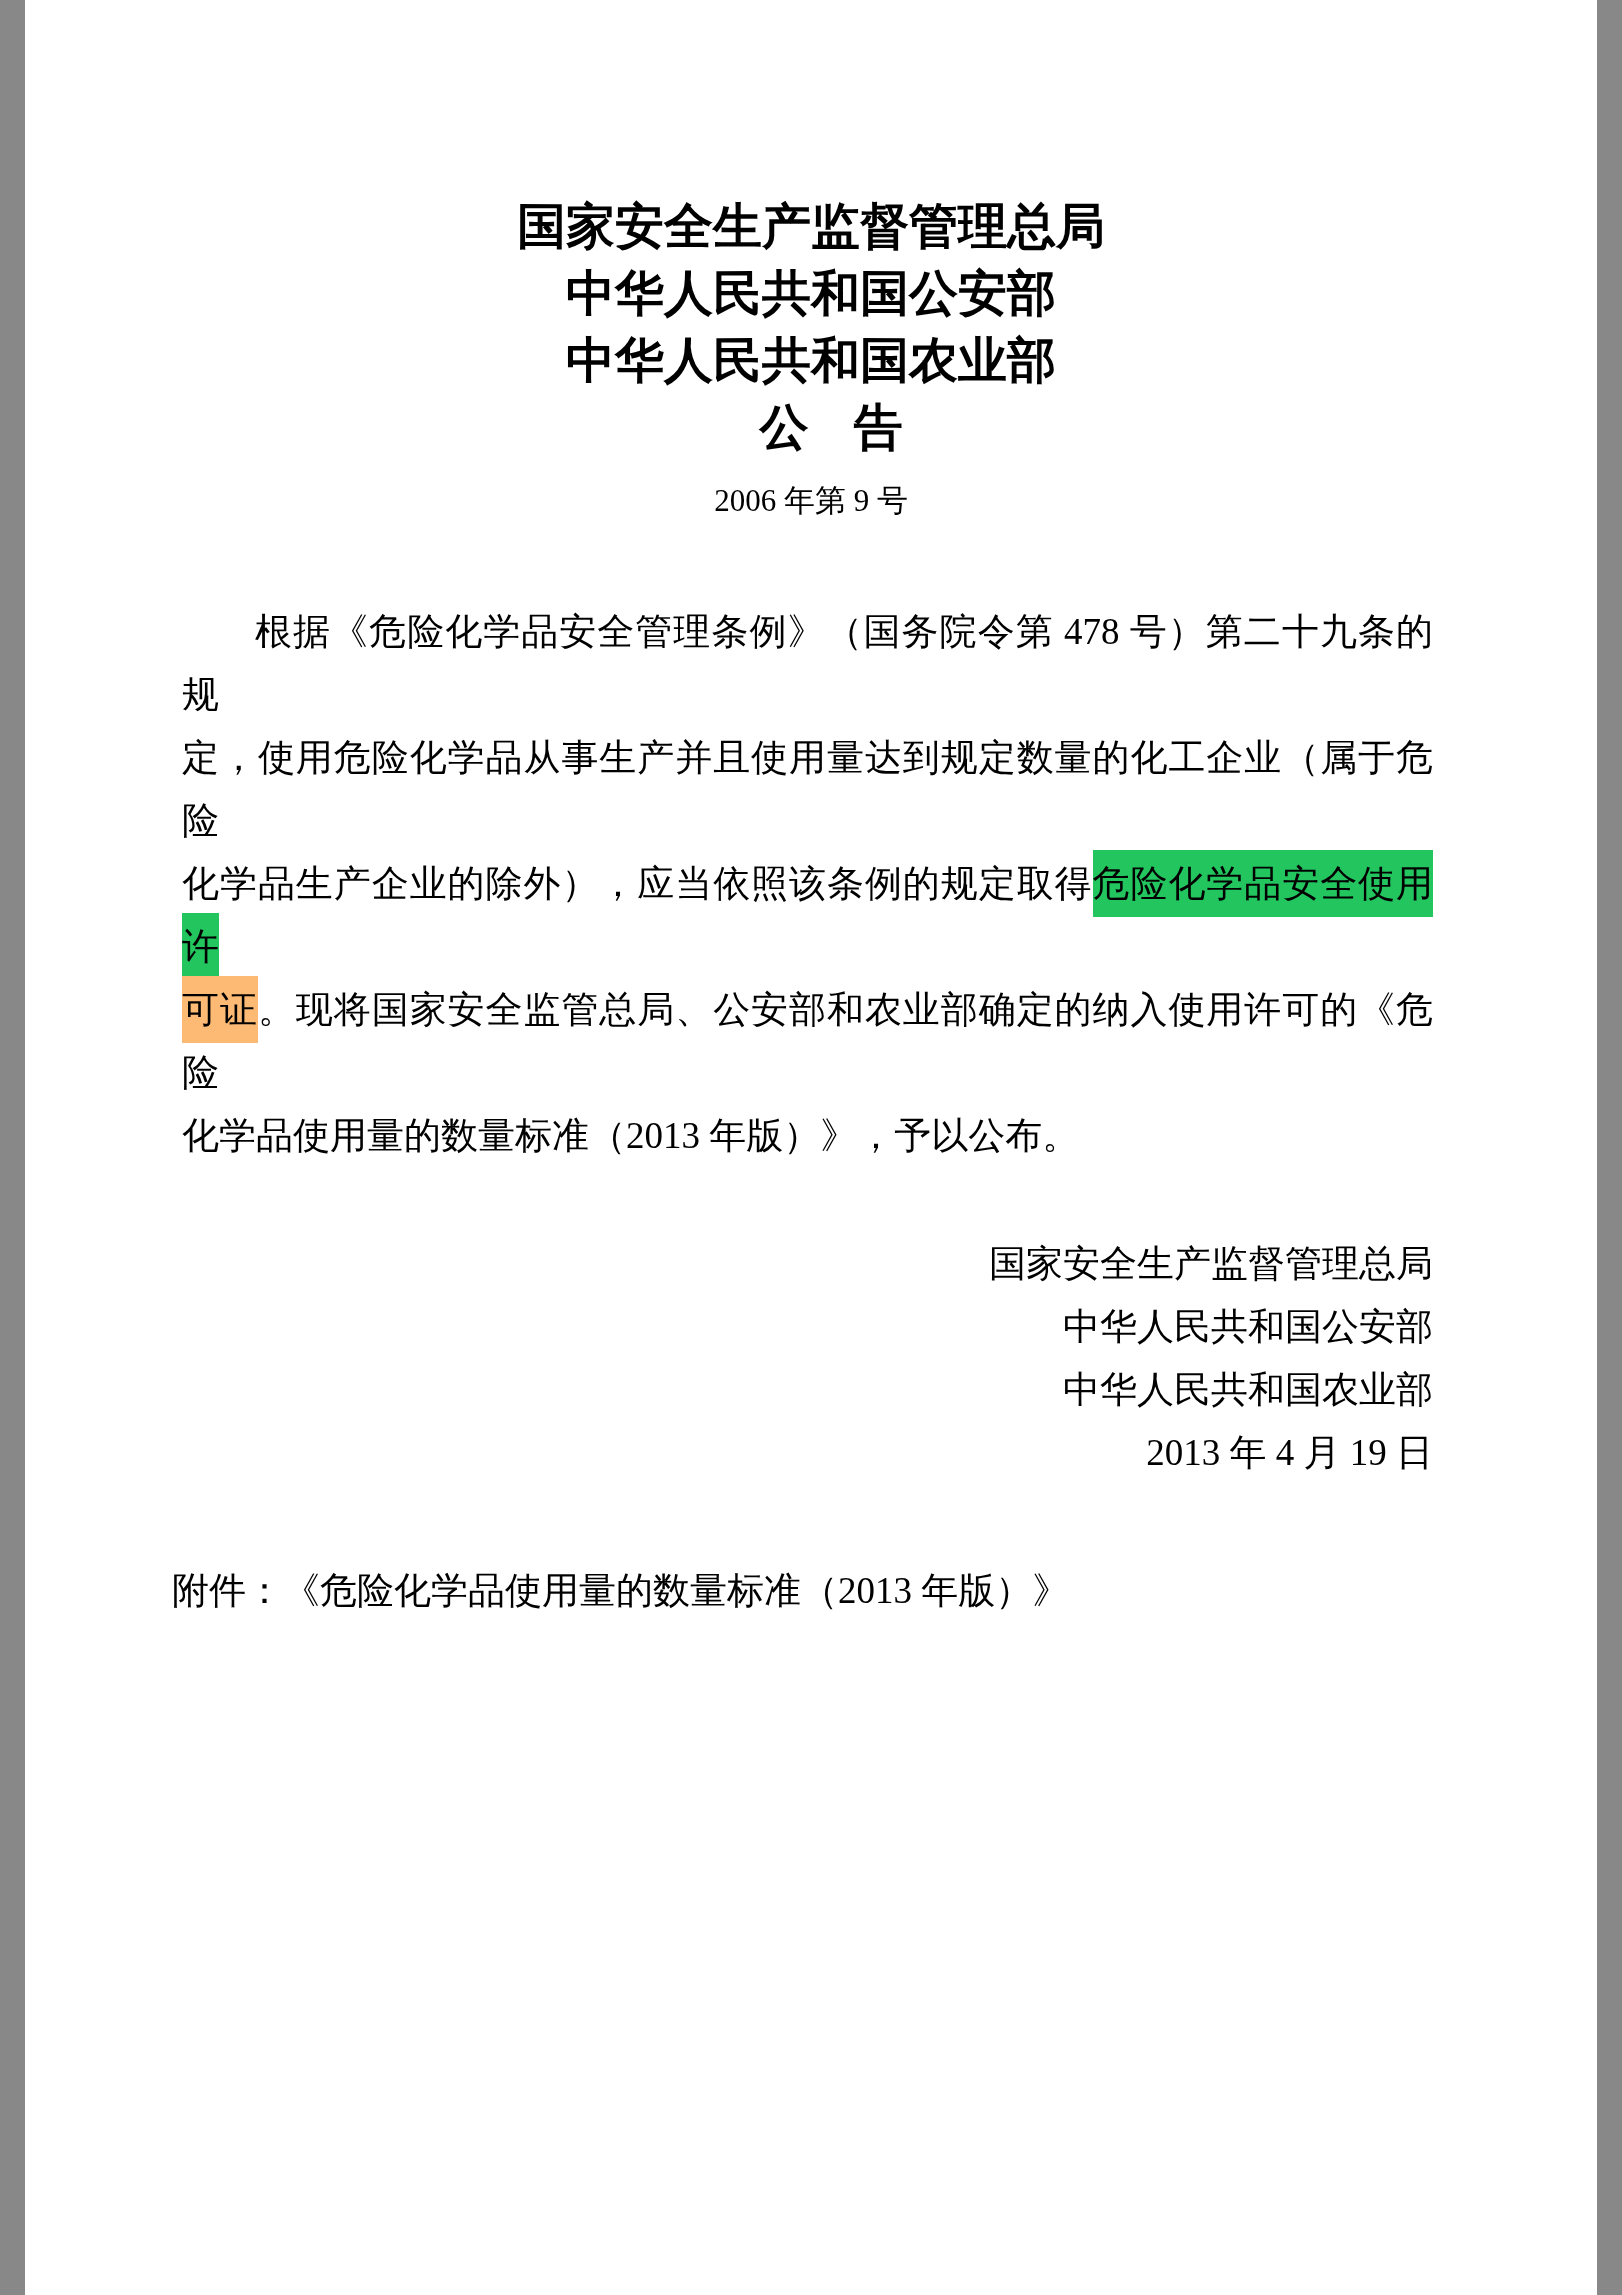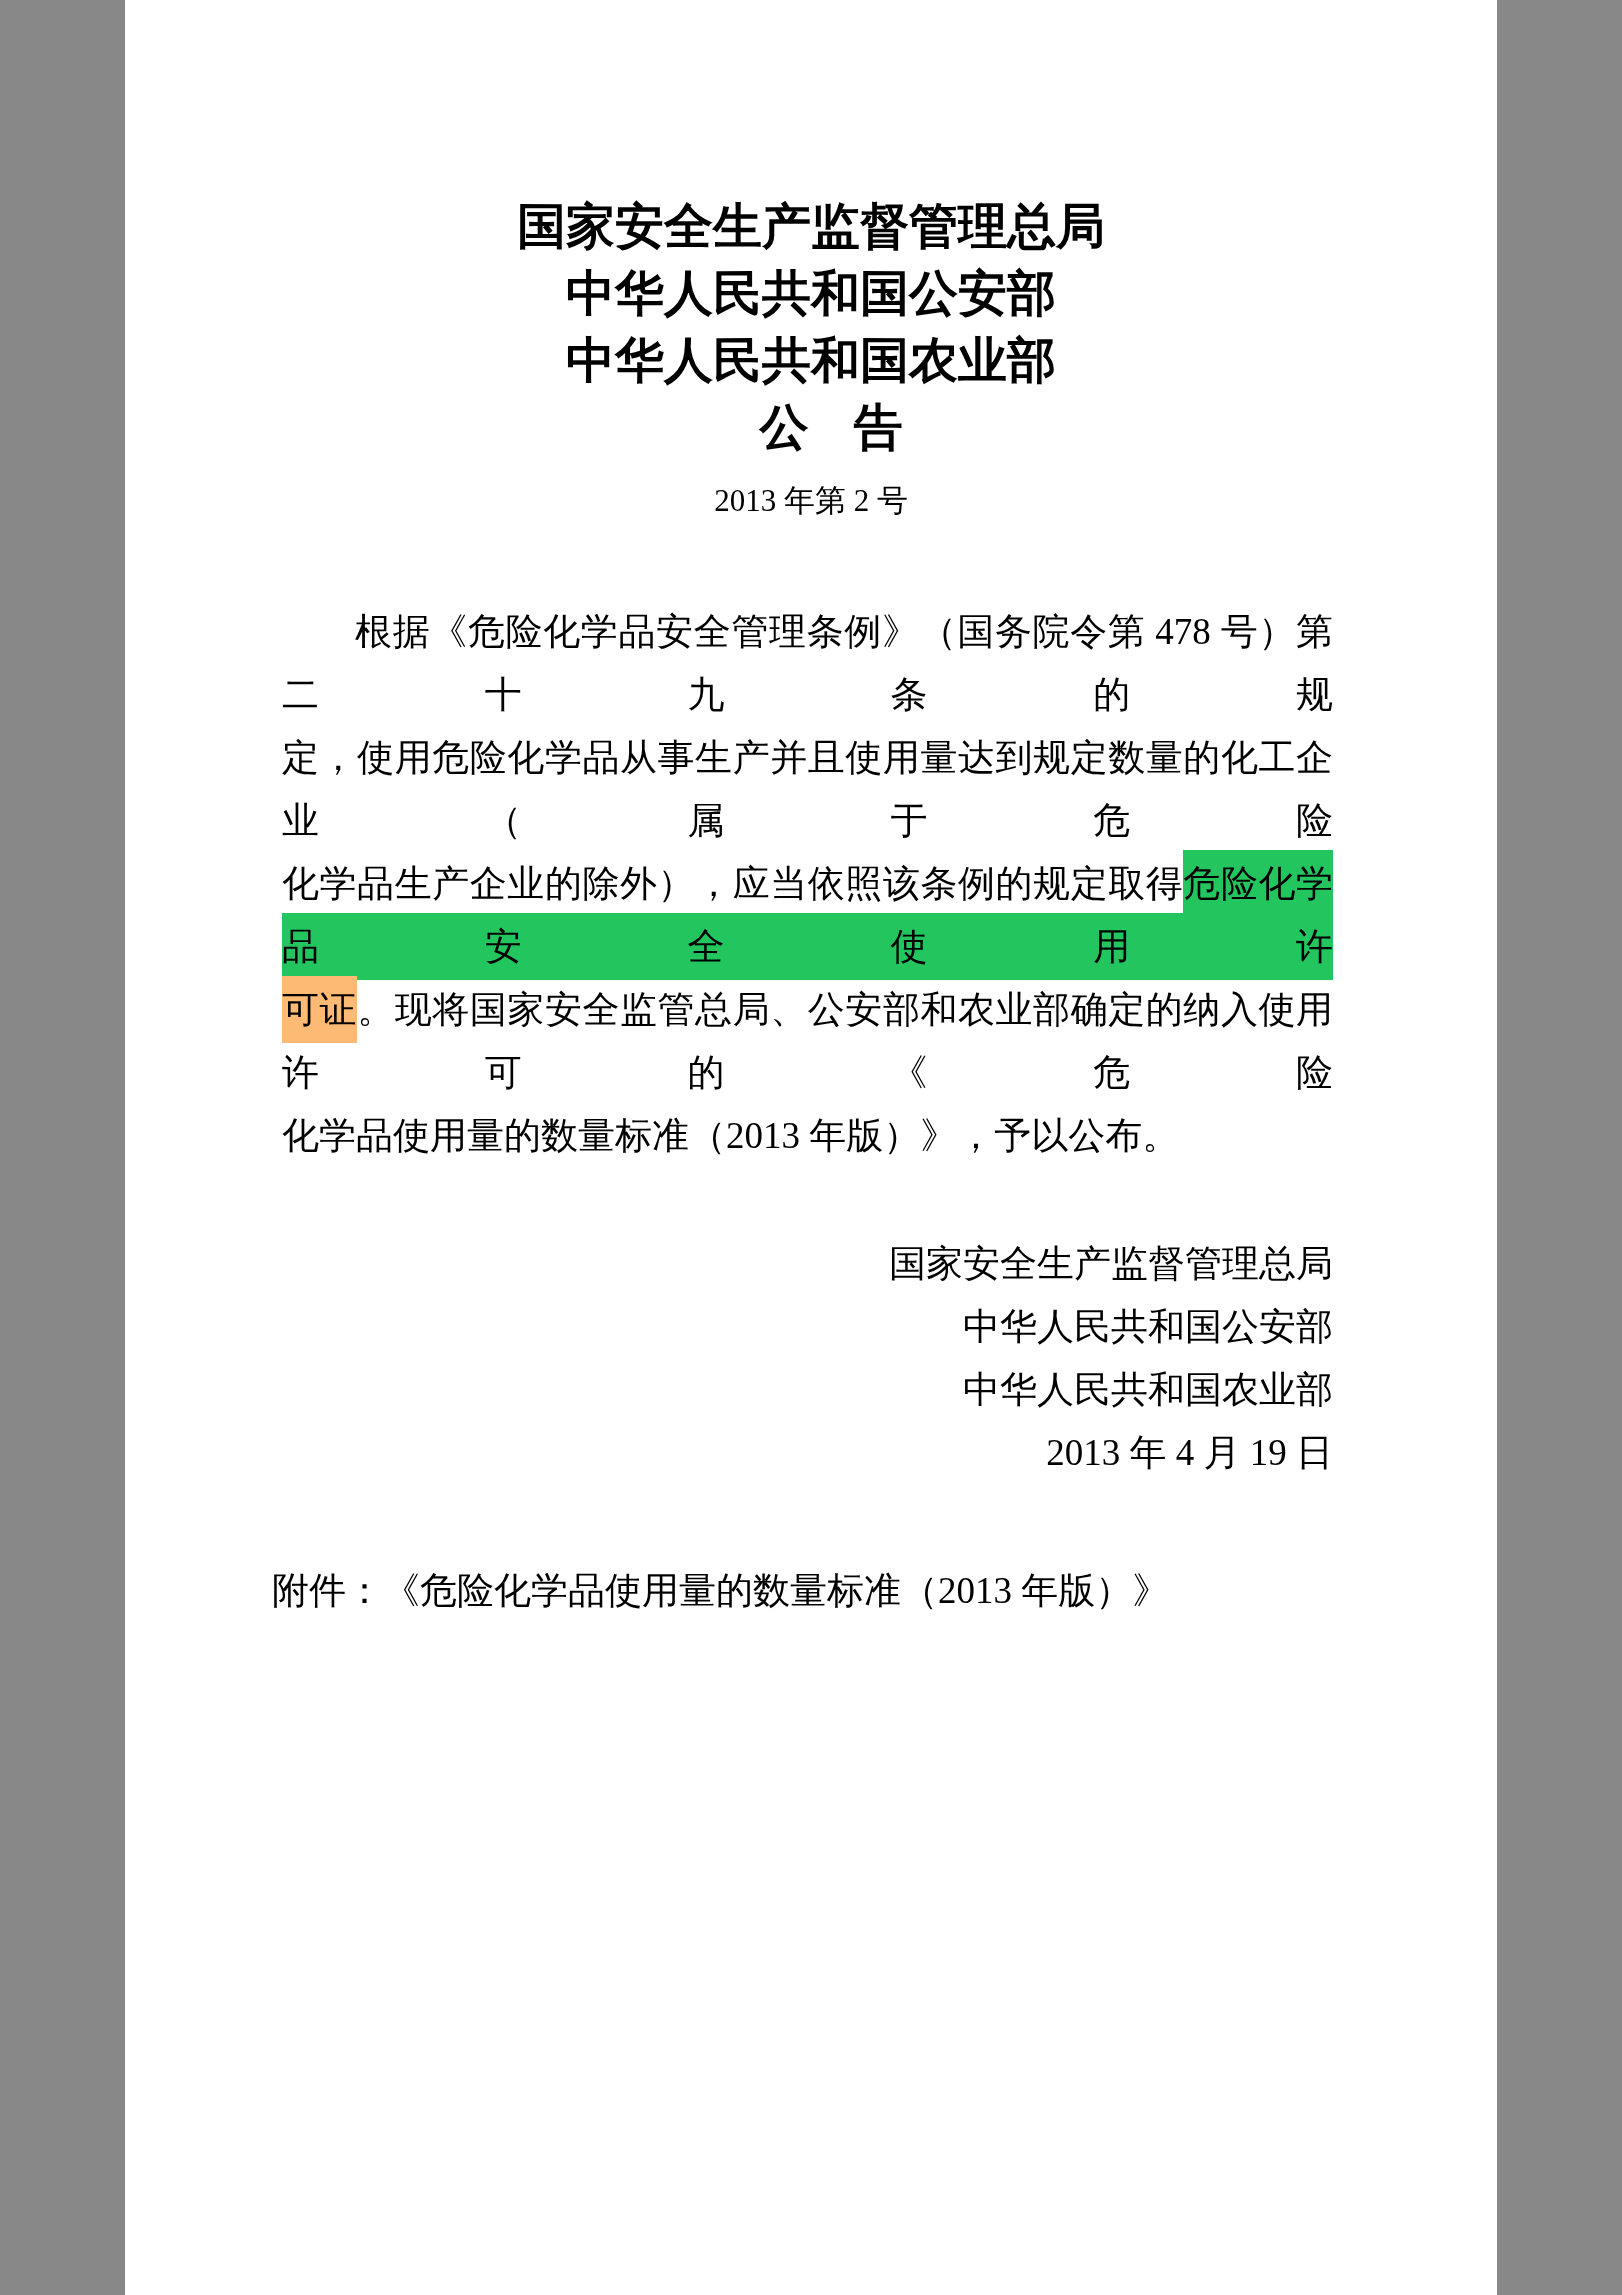--- a/index.html
+++ b/index.html
@@ -1,18 +1,18 @@
 <!DOCTYPE html>
 <html style="font-size:10.5px"><head>
 <meta charset="utf-8">
 <style>
   html,body{margin:0;padding:0;background:#888;}
   .page{
     position:relative;
-    width:1372px;height:2295px;
+    width:1572px;height:2295px;
     margin:0 auto;
     background:#ffffff;
     color:#000000;
     font-family:"Liberation Serif","DejaVu Serif",serif;
     overflow:hidden;
   }
   .header{padding-top:193px;text-align:center;}
   .title{font-size:49px;line-height:67px;font-weight:bold;}
   .announcement{word-spacing:33px;padding-left:40px;}
   .doc-number{font-size:31px;line-height:59px;margin-top:9.8px;font-weight:normal;}
@@ -27,21 +27,21 @@
 </head>
 <body>
 
 <div class="page">
 
   <div class="header">
     <div class="title">国家安全生产监督管理总局</div>
     <div class="title">中华人民共和国公安部</div>
     <div class="title">中华人民共和国农业部</div>
     <div class="title announcement">公 告</div>
-    <div class="doc-number">2013 年第 2 号</div>
+    <div class="doc-number">2006 年第 9 号</div>
   </div>
 
   <div class="body-text">
       <div class="pline jl indent"><span>根据《危险化学品安全管理条例》（国务院令第 478 号）第二十九条的规</span></div>
       <div class="pline jl"><span>定，使用危险化学品从事生产并且使用量达到规定数量的化工企业（属于危险</span></div>
       <div class="pline jl"><span>化学品生产企业的除外），应当依照该条例的规定取得</span><span class="hl" style="background: #22c55e;">危险化学品安全使用许</span></div>
       <div class="pline jl"><span class="hl" style="background: #fdba74;">可证</span><span>。现将国家安全监管总局、公安部和农业部确定的纳入使用许可的《危险</span></div>
       <div class="pline"><span>化学品使用量的数量标准（2013 年版）》，予以公布。</span></div>
     </div>
 

